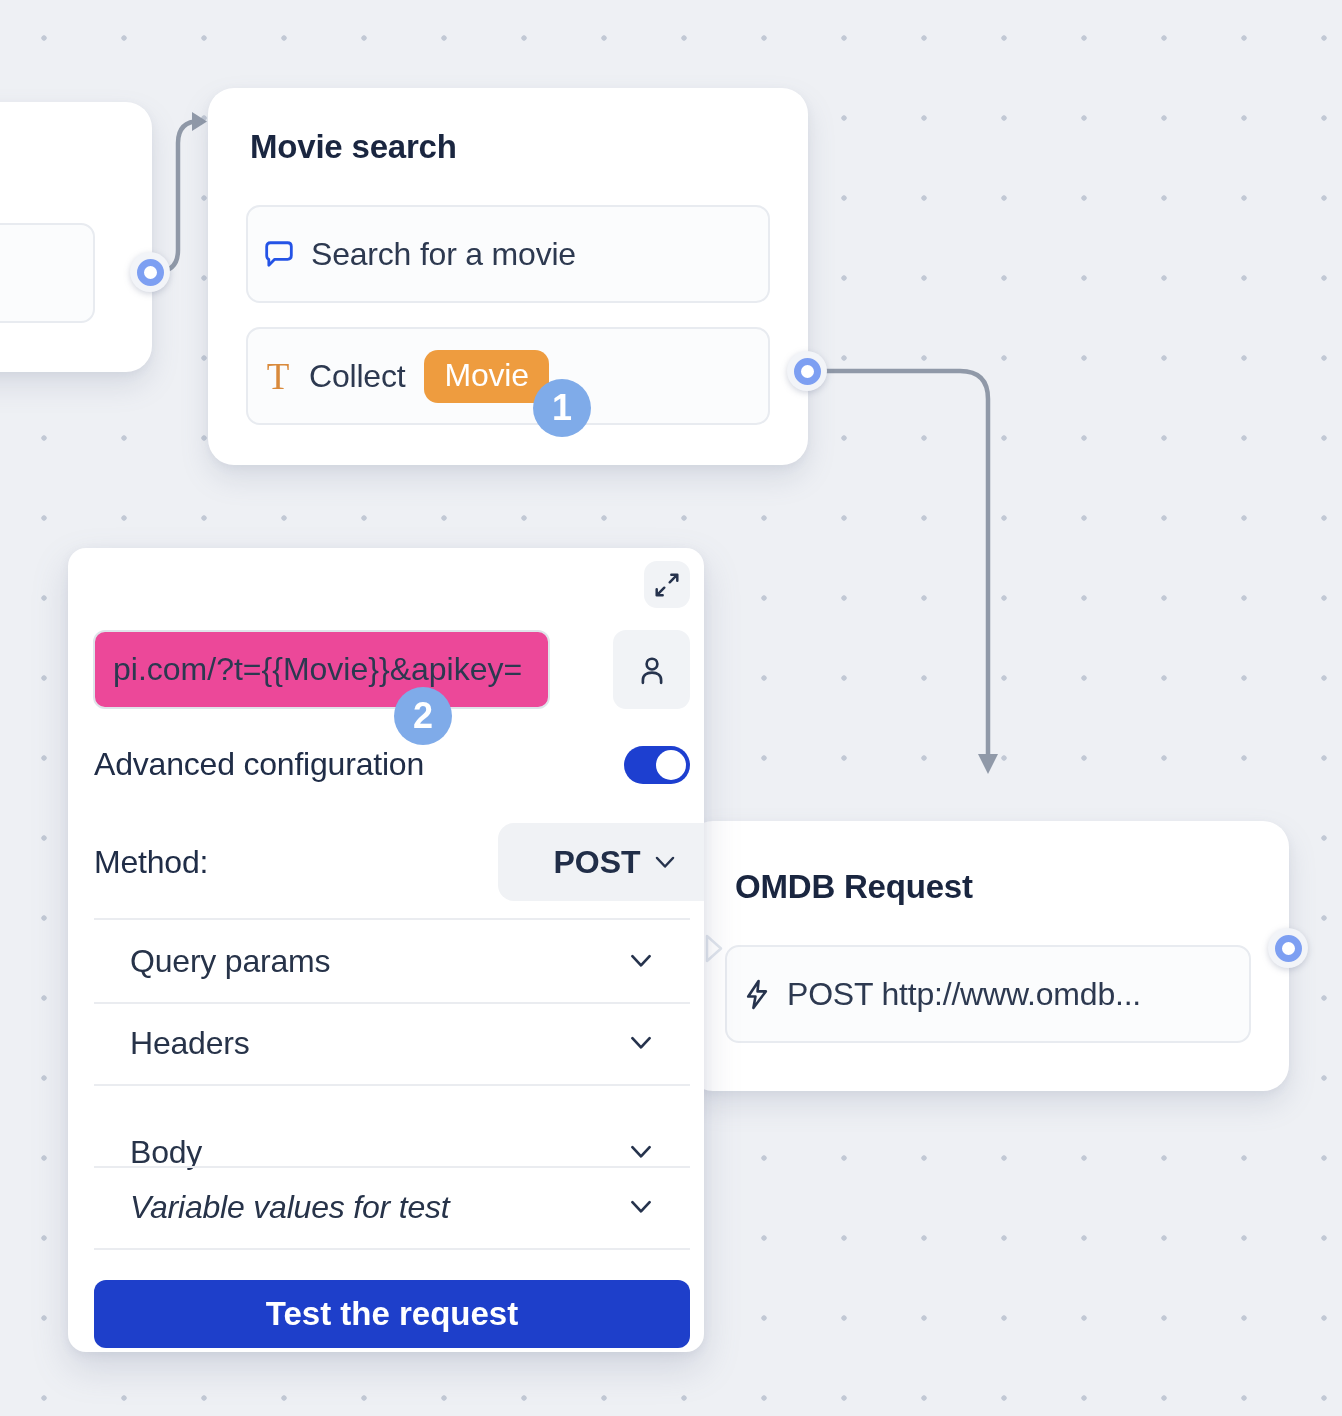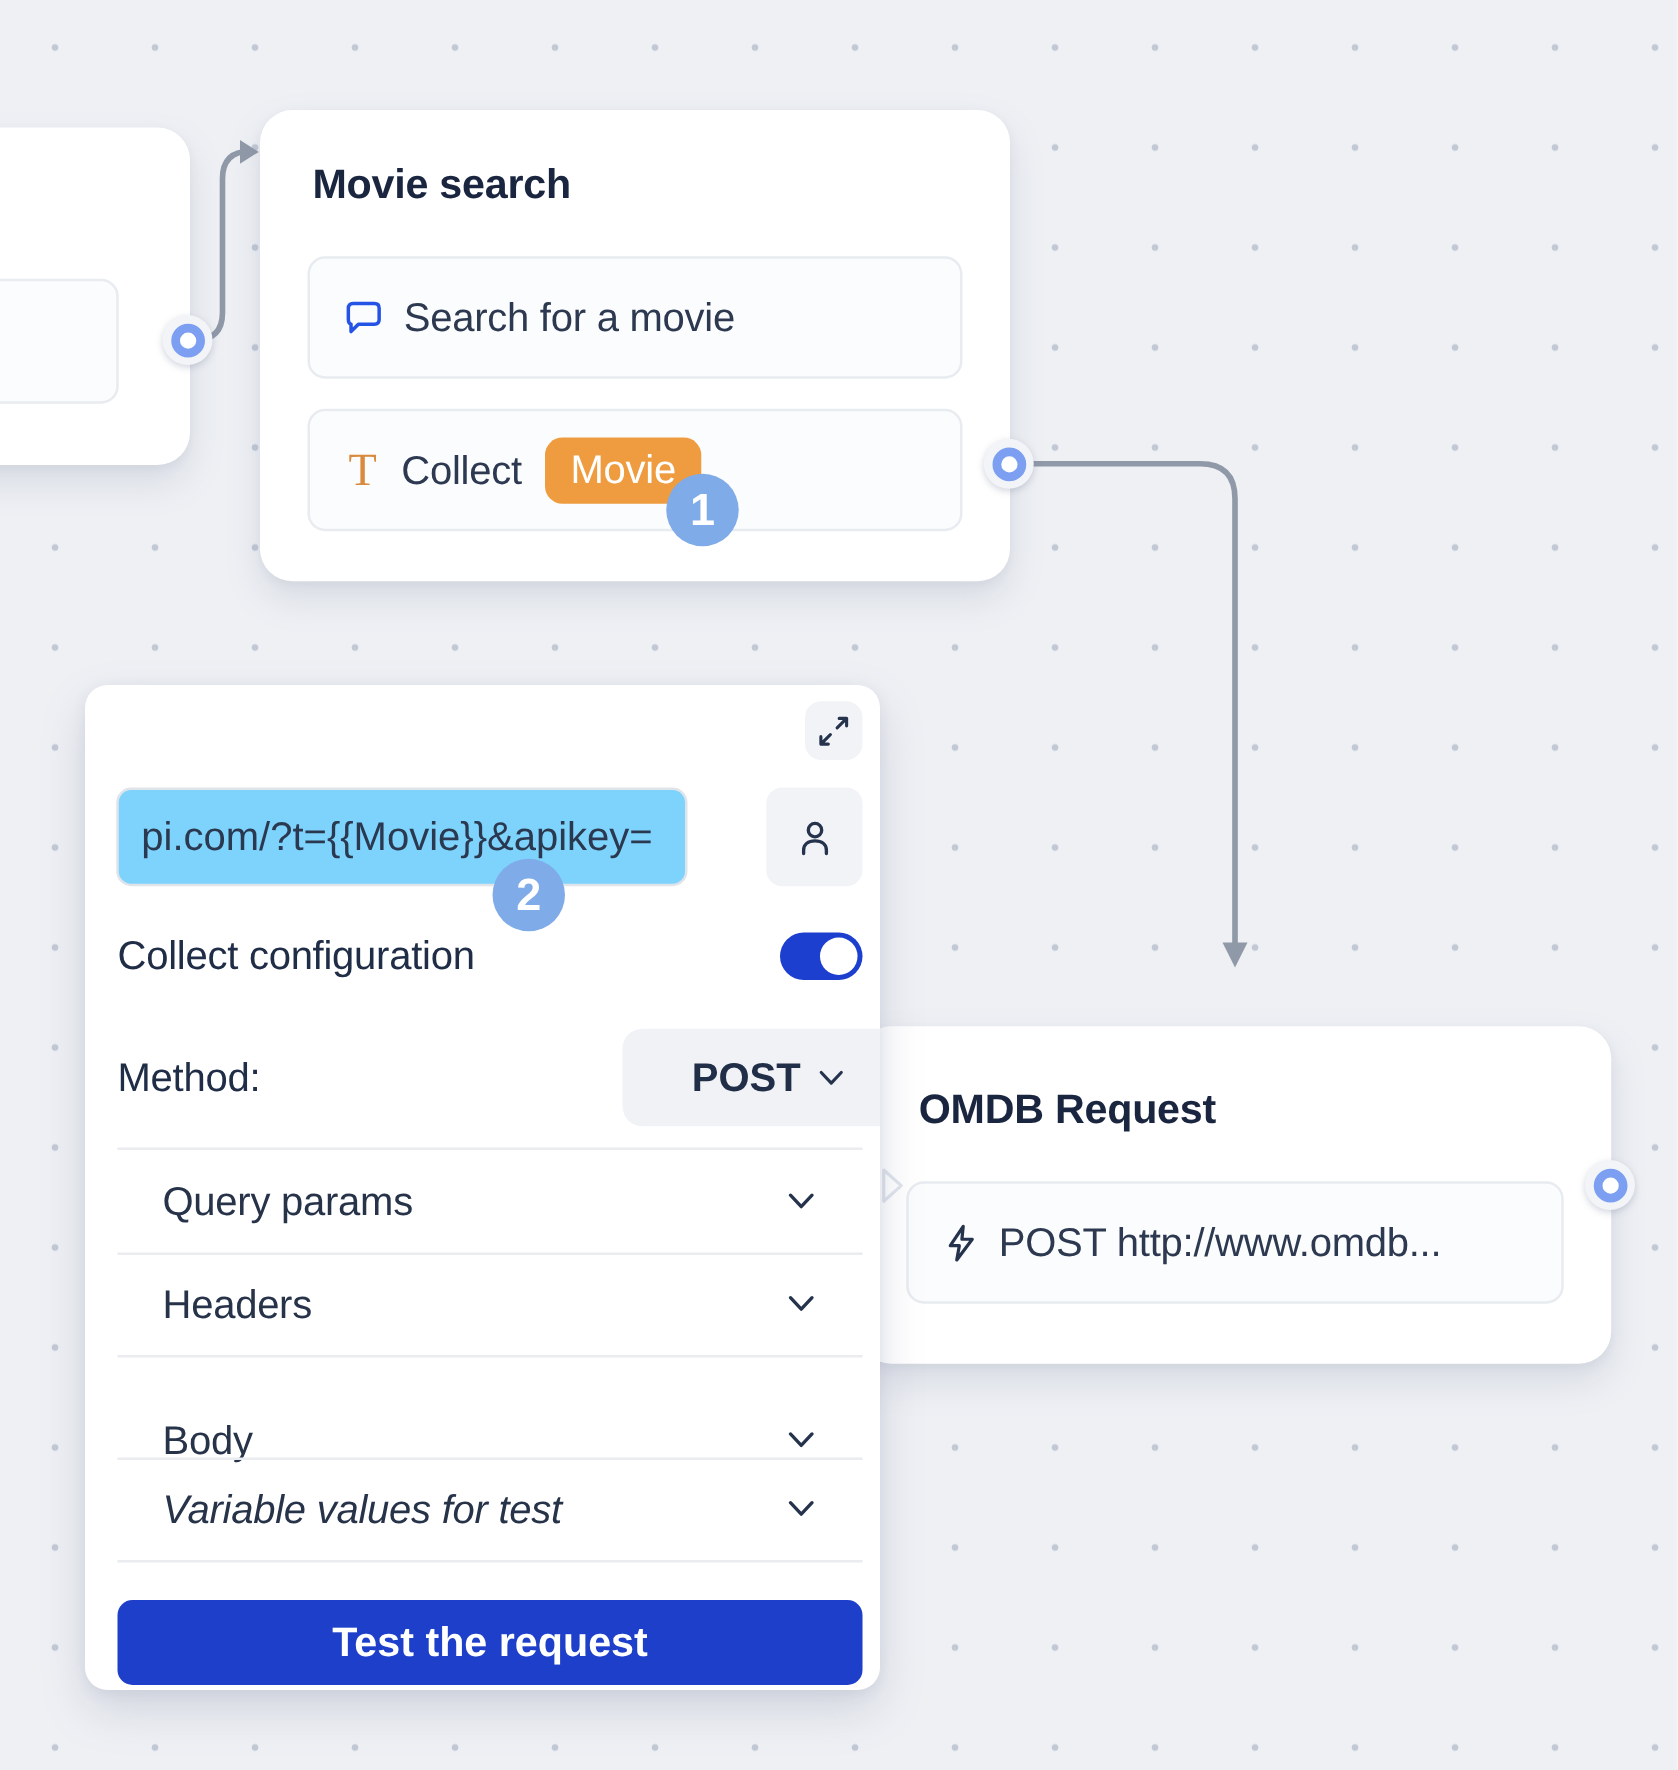--- a/index.html
+++ b/index.html
@@ -20,21 +20,21 @@
 
   .card {
     position:absolute; background:#ffffff; border-radius:26px; z-index:2;
     box-shadow: 0 14px 28px rgba(118,128,156,.18), 0 3px 8px rgba(118,128,156,.09);
   }
   .node-title {
     position:absolute; font-size:33px; font-weight:700; color:#1a2640; letter-spacing:-0.2px;
   }
   .slot {
     position:absolute; background:#fbfcfd; border:2px solid #e8ebf0; border-radius:14px;
-    display:flex; align-items:center; padding-left:28px; gap:17px;
+    display:flex; align-items:center; padding-left:16px; gap:17px;
     font-size:32px; color:#2d3950; letter-spacing:-0.2px;
   }
   .icon { display:inline-flex; align-items:center; justify-content:center; flex:0 0 auto; }
   .t-icon { font-family:"Liberation Serif","DejaVu Serif",serif; font-size:37px; color:#d98a3c; width:28px; justify-content:center; }
 
   .var-badge {
     background:#ee9c3f; color:#ffffff; border-radius:14px; padding:7px 20px 9px 20px;
     font-size:32px; margin-left:2px;
   }
 
@@ -62,21 +62,21 @@
   .sq-btn {
     position:absolute; background:#f1f3f6; border-radius:13px; border:none; cursor:pointer;
     display:flex; align-items:center; justify-content:center;
   }
   .expand-btn { left:576px; top:13px; width:46px; height:47px; }
   .person-btn { left:545px; top:82px; width:77px; height:79px; }
   .url-input {
     position:absolute; left:25px; top:82px; width:457px; height:79px;
     border:2px solid #dfe4ea; border-radius:12px; padding:0 18px;
     font-family:"Liberation Sans","DejaVu Sans",sans-serif;
-    font-size:32px; color:#2b3950; background:#7dd3fc; outline:none;
+    font-size:32px; color:#2b3950; background:#ec4899; outline:none;
   }
   .row-line { position:absolute; left:26px; display:flex; align-items:center; }
   .panel-label { font-size:32px; color:#202d47; letter-spacing:-0.2px; }
   .toggle {
     position:absolute; left:556px; top:198px; width:66px; height:38px; border-radius:19px;
     background:#1d3fd0; cursor:pointer;
   }
   .toggle .knob { position:absolute; right:4px; top:4px; width:30px; height:30px; border-radius:50%; background:#fff; }
   .method-select {
     position:absolute; left:430px; top:275px; width:232px; height:78px;
@@ -169,21 +169,21 @@
     <input class="url-input" type="text" value="pi.com/?t={{Movie}}&amp;apikey=" style="">
 
     <button class="sq-btn person-btn">
       <svg width="28" height="30" viewBox="0 0 26 28" fill="none" stroke="#26334d" stroke-width="2.5" stroke-linecap="round">
         <circle cx="13" cy="8.5" r="5"></circle>
         <path d="M4.5 26 V23.5 C4.5 19 8 16.5 13 16.5 C18 16.5 21.5 19 21.5 23.5 V26"></path>
       </svg>
     </button>
 
     <div class="row-line" style="top:186px; width:596px; height:60px;">
-      <span class="panel-label">Collect configuration</span>
+      <span class="panel-label">Advanced configuration</span>
     </div>
     <div class="toggle">
       <div class="knob"></div>
     </div>
 
     <div class="row-line" style="top:295px; width:380px; height:38px;">
       <span class="panel-label">Method:</span>
     </div>
     <div class="method-select">
       <span>POST</span>

